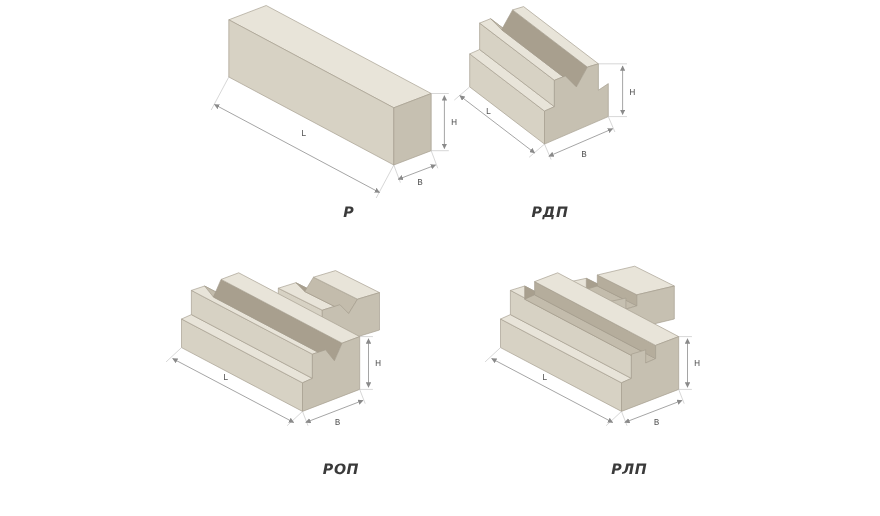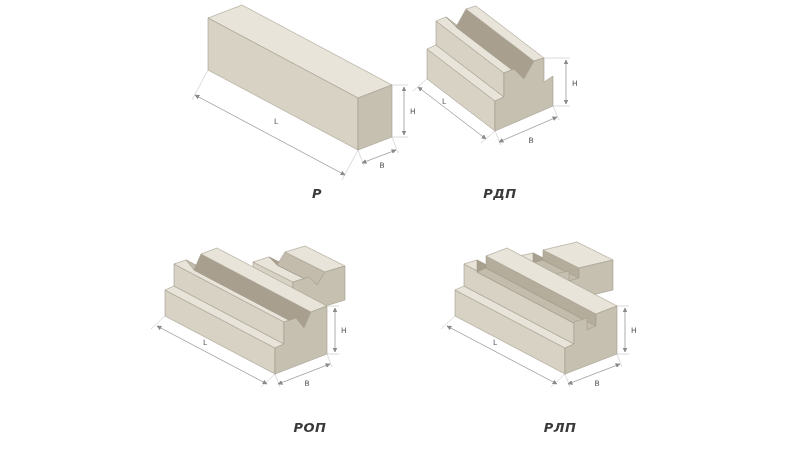--- a/index.html
+++ b/index.html
@@ -158,15 +158,15 @@
         <line class="wit" x1="202" y1="114" x2="207" y2="127"></line>
         <line class="dim" x1="153" y1="144" x2="205" y2="124" marker-start="url(#arr)" marker-end="url(#arr)"></line>
         <text class="dimlbl" x="182" y="146" text-anchor="middle">B</text>
       </g>
     </svg>
   </div>
 
   <div class="caption" style="left:277px;top:186px">Р</div>
   <div class="caption" style="left:460px;top:186px">РДП</div>
   <div class="caption" style="left:270px;top:420px">РОП</div>
-  <div class="caption" style="left:520px;top:420px">РЛП</div>
+  <div class="caption" style="left:532px;top:420px">РЛП</div>
 
 </div>
 
 </body></html>

